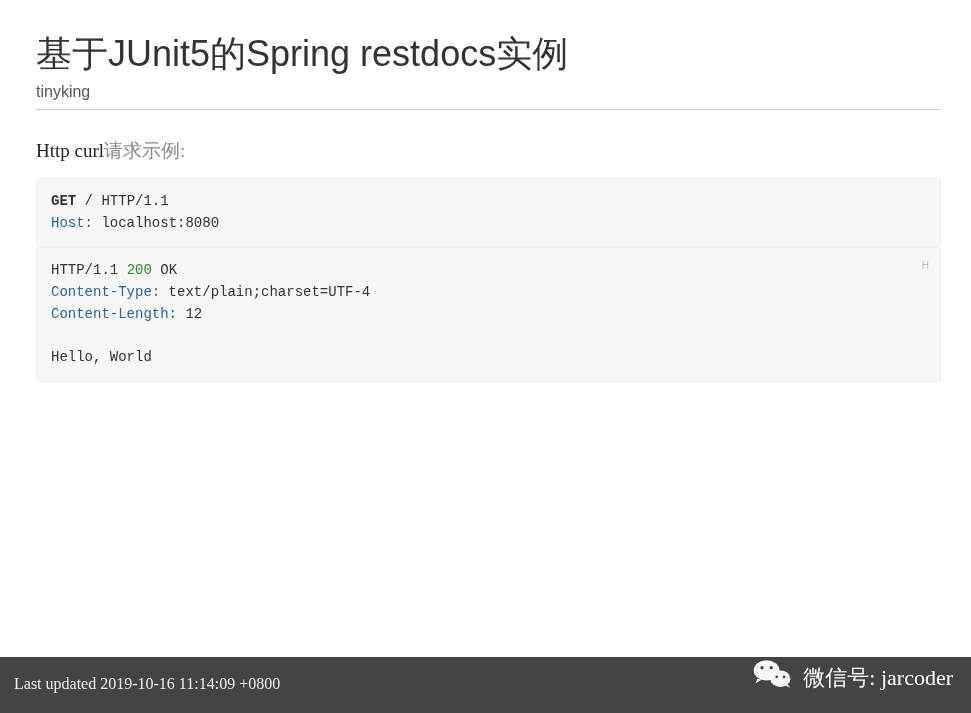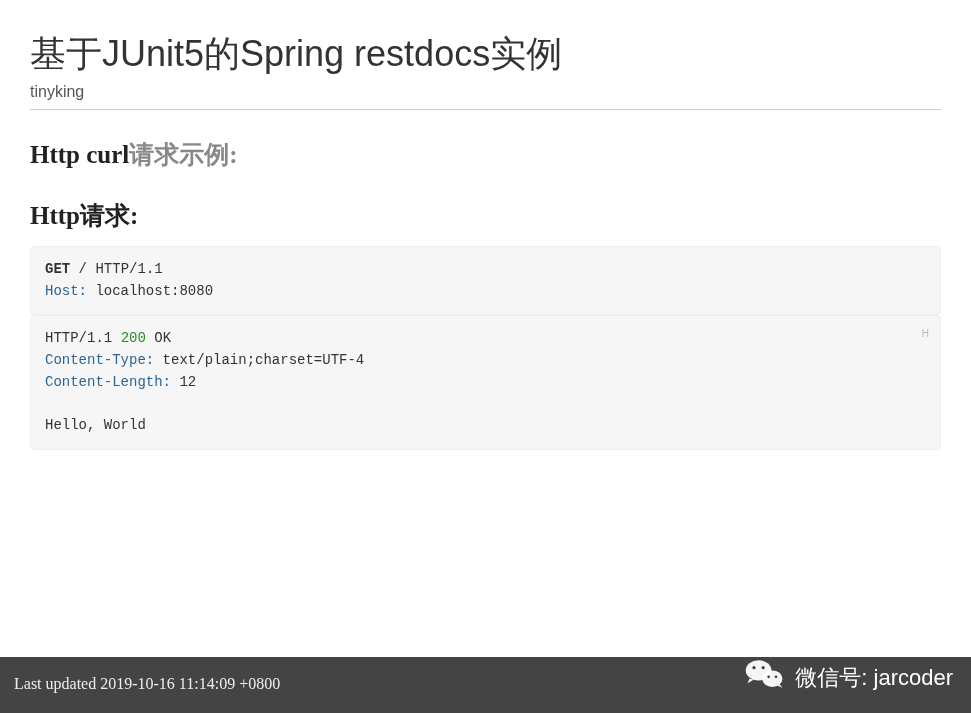--- a/index.html
+++ b/index.html
@@ -7,39 +7,40 @@
       font-family: Georgia, 'Times New Roman', serif;
       color: #222;
       background: #fff;
       width: 971px;
       height: 713px;
       position: relative;
       overflow: hidden;
     }
     .content {
       padding: 20px 30px 0 30px;
+      margin-left: 6px;
     }
     h1 {
       font-size: 36px;
       font-weight: 300;
       color: #333;
       margin-top: 10px;
       font-family: "Segoe UI Light", "Helvetica Neue", Arial, sans-serif;
     }
     .author {
       font-size: 16px;
       color: #555;
       margin-top: 4px;
       padding-bottom: 8px;
       border-bottom: 1px solid #ccc;
       font-family: Liberation Sans, sans-serif;
     }
     h2 {
-      font-size: 25px;
-      font-weight: 700;
+      font-size: 19px;
+      font-weight: 400;
       color: #222;
       margin-top: 28px;
       margin-bottom: 14px;
       font-family: Georgia, serif;
     }
     .gray { color: #888; }
     pre {
       background: #f6f6f6;
       border: 1px solid #eee;
       border-radius: 4px;
@@ -76,36 +77,35 @@
       font-size: 16px;
     }
     .wechat {
       position: absolute;
       right: 18px;
       bottom: 10px;
       display: flex;
       align-items: center;
       gap: 8px;
       color: #fff;
-      font-family: Liberation Sans, sans-serif;
+      font-family: Liberation Serif, serif;
       font-size: 22px;
       z-index: 5;
     }
     .wechat svg { width: 44px; height: 44px; }
   </style>
 </head>
 <body>
 
 <div class="content">
   <h1>基于JUnit5的Spring restdocs实例</h1>
   <div class="author">tinyking</div>
 
   <h2><span>Http curl</span><span class="gray">请求示例:</span></h2>
 
-  <h2><span>Http</span><span>请求:</span></h2>
   <pre><span class="tok-kw">GET</span><span> / </span><span>HTTP/1.1</span>
 <span class="tok-name">Host:</span><span> localhost:8080</span></pre>
 
   <pre><span class="badge-right">H</span><span>HTTP/1.1 </span><span class="tok-num">200</span><span> OK</span>
 <span class="tok-name">Content-Type:</span><span> text/plain;charset=UTF-4</span>
 <span class="tok-name">Content-Length:</span><span> 12</span>
 
 <span>Hello, World</span></pre>
 </div>
 

